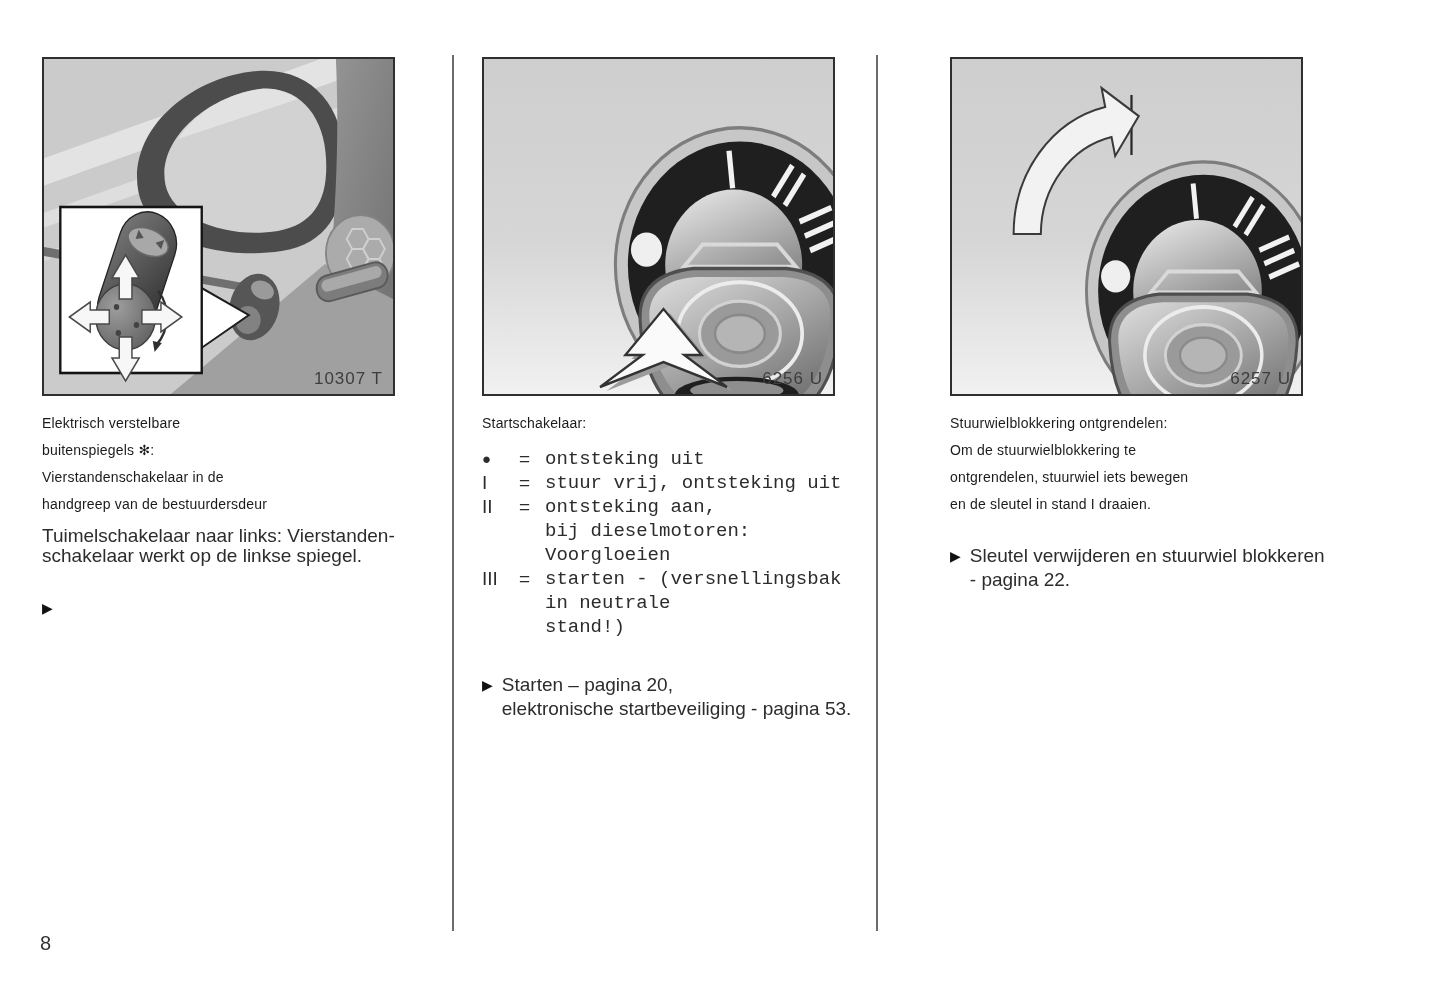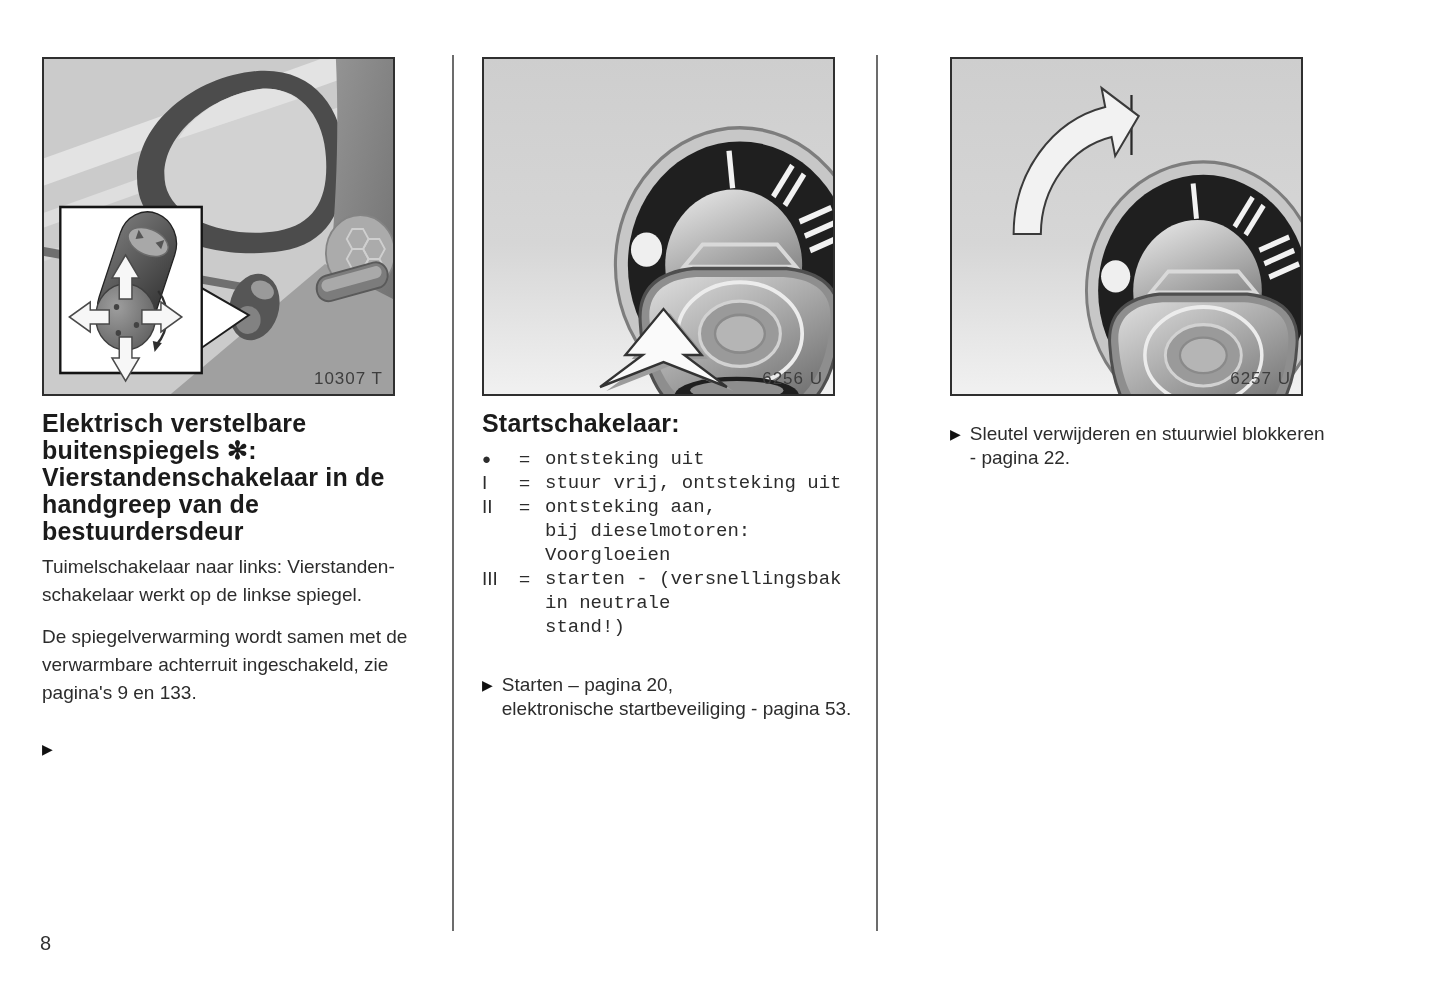--- a/index.html
+++ b/index.html
@@ -8,22 +8,22 @@
 
   .col{position:absolute;top:57px;width:389px;}
   .col1{left:42px;}
   .col2{left:470px;margin-left:12px;}
   .col3{left:950px;}
 
   .figbox{position:relative;width:353px;height:339px;border:2px solid #2f2f2f;box-sizing:border-box;margin:0;padding:0;}
   .figbox svg{display:block;width:100%;height:100%;}
   figcaption{position:absolute;right:10px;bottom:5px;font-size:17px;color:#3d3d3d;letter-spacing:1px;}
 
-  h3{font-size:25px;line-height:27px;font-weight:bold;margin:14px 0 8px 0;white-space:pre-line;color:#1b1b1b;letter-spacing:0.2px;}
-  p{font-size:19px;line-height:28px;margin:0 0 14px 0;white-space:pre-line;}
+  h3{font-size:14px;line-height:27px;font-weight:normal;margin:14px 0 8px 0;white-space:pre-line;color:#1b1b1b;letter-spacing:0.2px;}
+  p{font-size:19px;line-height:20px;margin:0 0 14px 0;white-space:pre-line;}
 
   .bullet{display:flex;font-size:19px;line-height:24px;}
   .bullet .marker{font-size:14px;line-height:25px;margin-right:9px;color:#111;flex:none;}
   .bullet .btext{white-space:pre-line;}
   .bullet.mt1{margin-top:30px;}
   .bullet.mt2{margin-top:34px;}
   .bullet.mt3{margin-top:26px;}
 
   .swlist{margin-top:10px;}
   .swrow{display:flex;font-size:19px;line-height:24px;}
@@ -182,23 +182,20 @@
       </svg>
       <figcaption>10307 T</figcaption>
     </figure>
 
     <h3>Elektrisch verstelbare
 buitenspiegels ✻:
 Vierstandenschakelaar in de
 handgreep van de bestuurdersdeur</h3>
     <p>Tuimelschakelaar naar links: Vierstanden-
 schakelaar werkt op de linkse spiegel.</p>
-    <p>De spiegelverwarming wordt samen met de
-verwarmbare achterruit ingeschakeld, zie
-pagina's 9 en 133.</p>
     <div class="bullet mt1">
       <span class="marker">▶</span>
     </div>
   </div>
 
   <div class="col col2">
     <figure class="figbox">
       <svg viewBox="0 0 385 335" preserveAspectRatio="none">
         <rect x="0" y="0" width="385" height="335" fill="url(#figbg)"></rect>
         <use href="#ign-switch" transform="translate(85,55) scale(1.025)"></use>
@@ -249,20 +246,24 @@
         <rect x="0" y="0" width="385" height="335" fill="url(#figbg)"></rect>
 
         <line x1="198" y1="36" x2="198" y2="96" stroke="#2a2a2a" stroke-width="2.5"></line>
 
         <path d="M 68 175 A 130 130 0 0 1 169 48 L 165 29 L 206 57 L 180 97 L 176 78 A 100 100 0 0 0 98 175 Z" fill="#f2f2f2" stroke="#3a3a3a" stroke-width="2.2" stroke-linejoin="miter"></path>
         <use href="#ign-switch" transform="translate(92,90) scale(0.9625)"></use>
       </svg>
       <figcaption>6257 U</figcaption>
     </figure>
 
+    <h3>Stuurwielblokkering ontgrendelen:
+Om de stuurwielblokkering te
+ontgrendelen, stuurwiel iets bewegen
+en de sleutel in stand I draaien.</h3>
     <div class="bullet mt3">
       <span class="marker">▶</span>
       <span class="btext">Sleutel verwijderen en stuurwiel blokkeren
 - pagina 22.</span>
     </div>
   </div>
 
   <div class="divider div1"></div>
   <div class="divider div2"></div>
 

